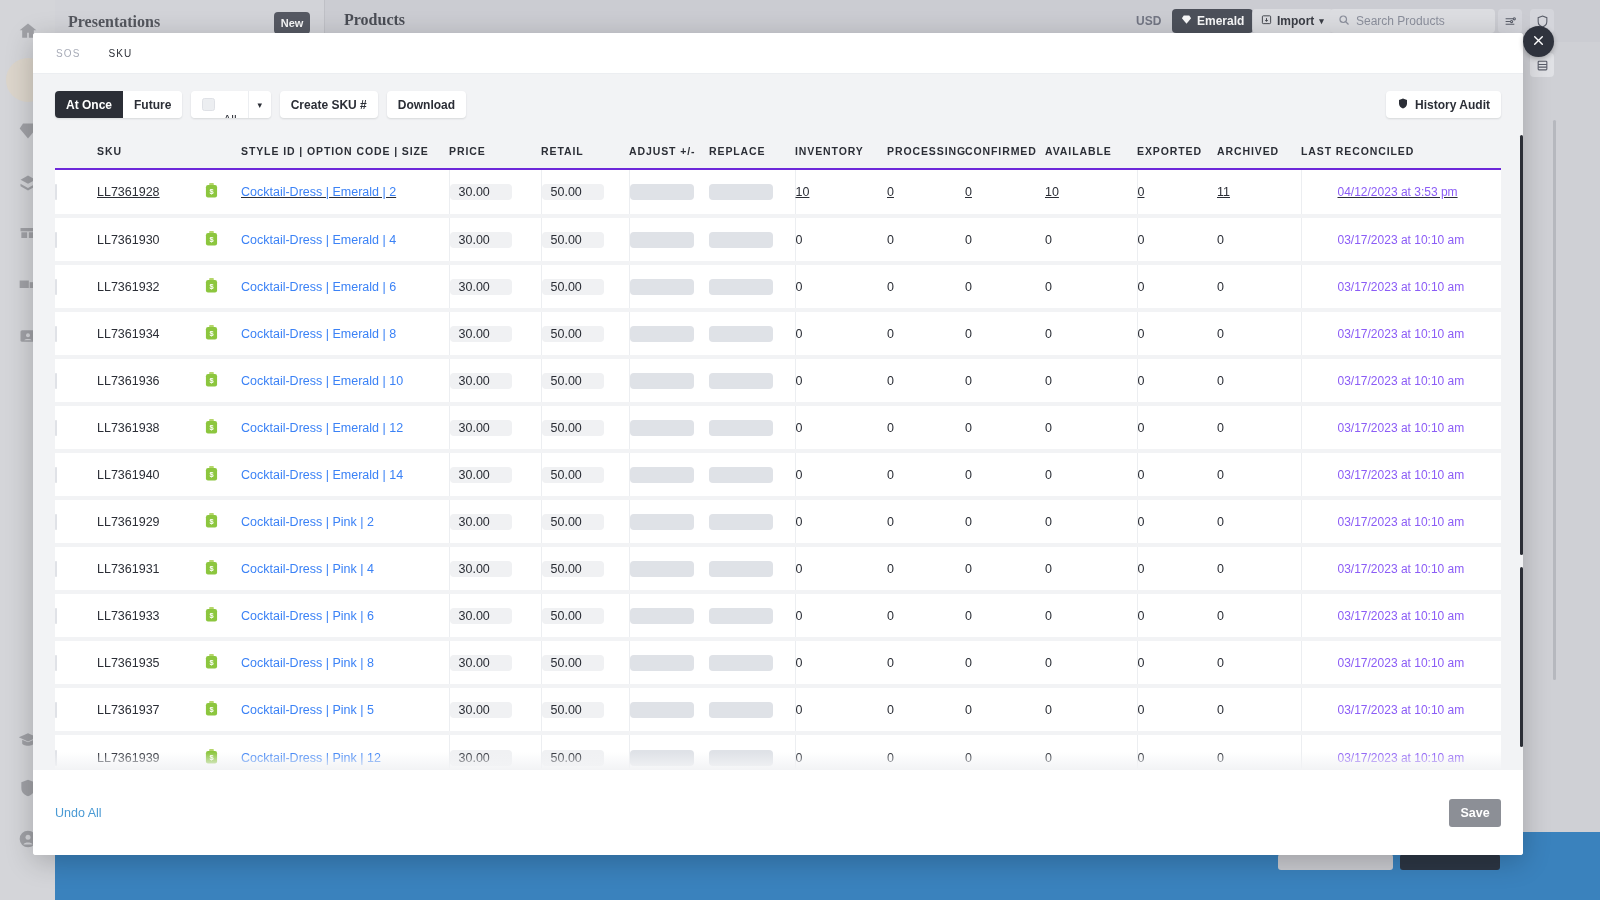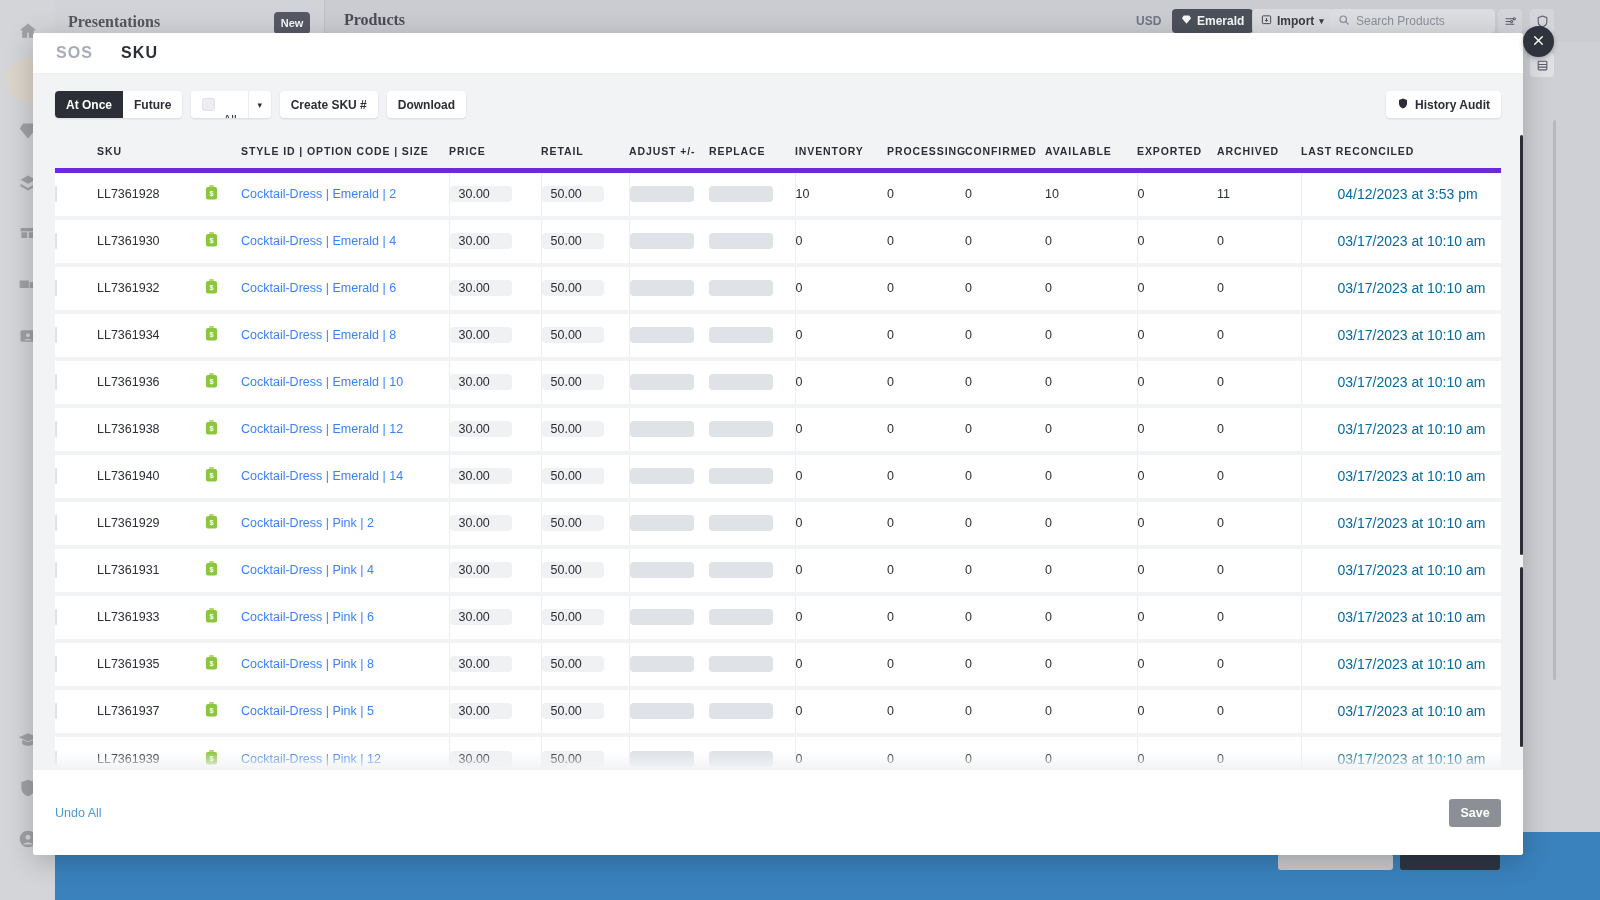--- a/index.html
+++ b/index.html
@@ -136,21 +136,21 @@
 
   
   .modal-tabs {
     height: 41px; background: #fff;
     display: flex; align-items: center;
     padding: 0 0 0 21px; gap: 24px;
     border-bottom: 1px solid #eceef1;
     flex: none;
   }
   .modal-tab {
-    font-size: 16px; font-weight: bold; letter-spacing: 1.1px;
+    font-size: 10px; font-weight: normal; letter-spacing: 1.1px;
     color: #a8acb8; cursor: pointer; padding: 2px 2px;
   }
   .modal-tab.active { color: #2b2e36; }
 
   
   .toolbar {
     height: 61px; background: #f2f3f5;
     display: flex; align-items: center; padding: 0 22px;
     flex: none; position: relative;
   }
@@ -219,40 +219,40 @@
 
   table.grid tbody tr {
     background: #fff;
   }
   table.grid tbody tr td {
     height: 47px; background: #fff;
     border-top: 4px solid #f2f3f5;
     font-size: 12.5px; color: #2b2e36;
     vertical-align: middle;
   }
-  table.grid tbody tr:first-child td { border-top: 5px solid #6d28d9; }
+  table.grid tbody tr:first-child td { border-top: 2px solid #6d28d9; text-decoration: underline; }
   td.sep { border-left: 1px solid #eceef1; }
 
   .cbx-row {
     width: 14px; height: 14px; border-radius: 3px;
     background: #eceef1; border: 1px solid #e0e2e7;
     cursor: pointer;
   }
   .tag-icon { display: block; }
   .desc { font-size: 12.5px; color: #3b82f6; white-space: nowrap; }
 
   .cell-input {
     width: 62px; height: 16px; border-radius: 4px;
     background: #f0f1f3; border: none;
     font-family: inherit; font-size: 12.5px; color: #2b2e36;
     padding: 0 9px; outline: none;
   }
   .cell-input.blank { background: #dfe2e7; width: 64px; }
   .num { font-size: 12.5px; color: #2b2e36; }
-  .recon { font-size: 14px; color: #0369a1; white-space: nowrap; padding-left: 36px; }
+  .recon { font-size: 12px; color: #8b5cf6; white-space: nowrap; padding-left: 36px; }
 
   
   .modal-footer {
     height: 85px; background: #fff; flex: none;
     display: flex; align-items: center; justify-content: space-between;
     padding: 0 22px; position: relative;
   }
   .undo-all {
     font-size: 12.5px; color: #4a9ad4; cursor: pointer; background: none;
     border: none; font-family: inherit; padding: 0;

